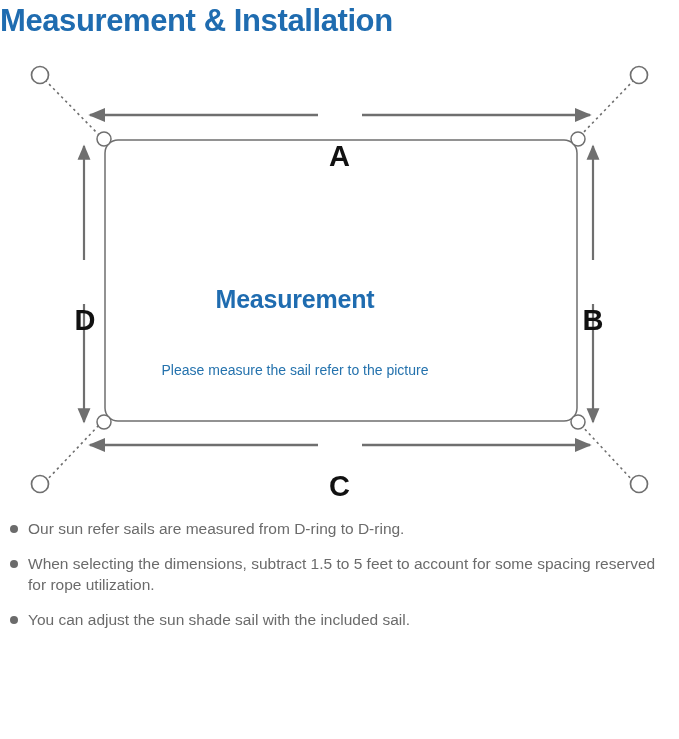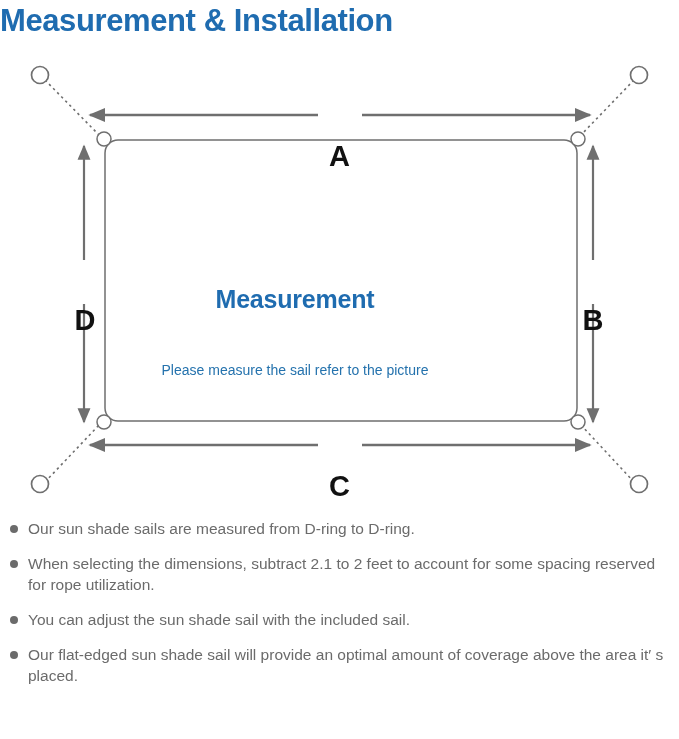--- a/index.html
+++ b/index.html
@@ -183,32 +183,28 @@
   <div class="dim-letter" id="dim-b">B</div>
   <div class="dim-letter" id="dim-c">C</div>
   <div class="dim-letter" id="dim-d">D</div>
 
 </div>
 
 <div id="notes">
 
   <div class="note-item">
     <span class="bullet"></span>
-    <span class="note-text">Our sun shade sails are measured from D-ring to D-ring.</span>
+    <span class="note-text">Our sun refer sails are measured from D-ring to D-ring.</span>
   </div>
 
 
   <div class="note-item">
     <span class="bullet"></span>
-    <span class="note-text">When selecting the dimensions, subtract 2.1 to 2 feet to account for some spacing reserved for rope utilization.</span>
+    <span class="note-text">When selecting the dimensions, subtract 1.5 to 5 feet to account for some spacing reserved for rope utilization.</span>
   </div>
 
   <div class="note-item">
     <span class="bullet"></span>
     <span class="note-text">You can adjust the sun shade sail with the included sail.</span>
   </div>
 
-  <div class="note-item">
-    <span class="bullet"></span>
-    <span class="note-text">Our flat-edged sun shade sail will provide an optimal amount of coverage above the area it′ s placed.</span>
-  </div>
 
 </div>
 
 </body></html>

